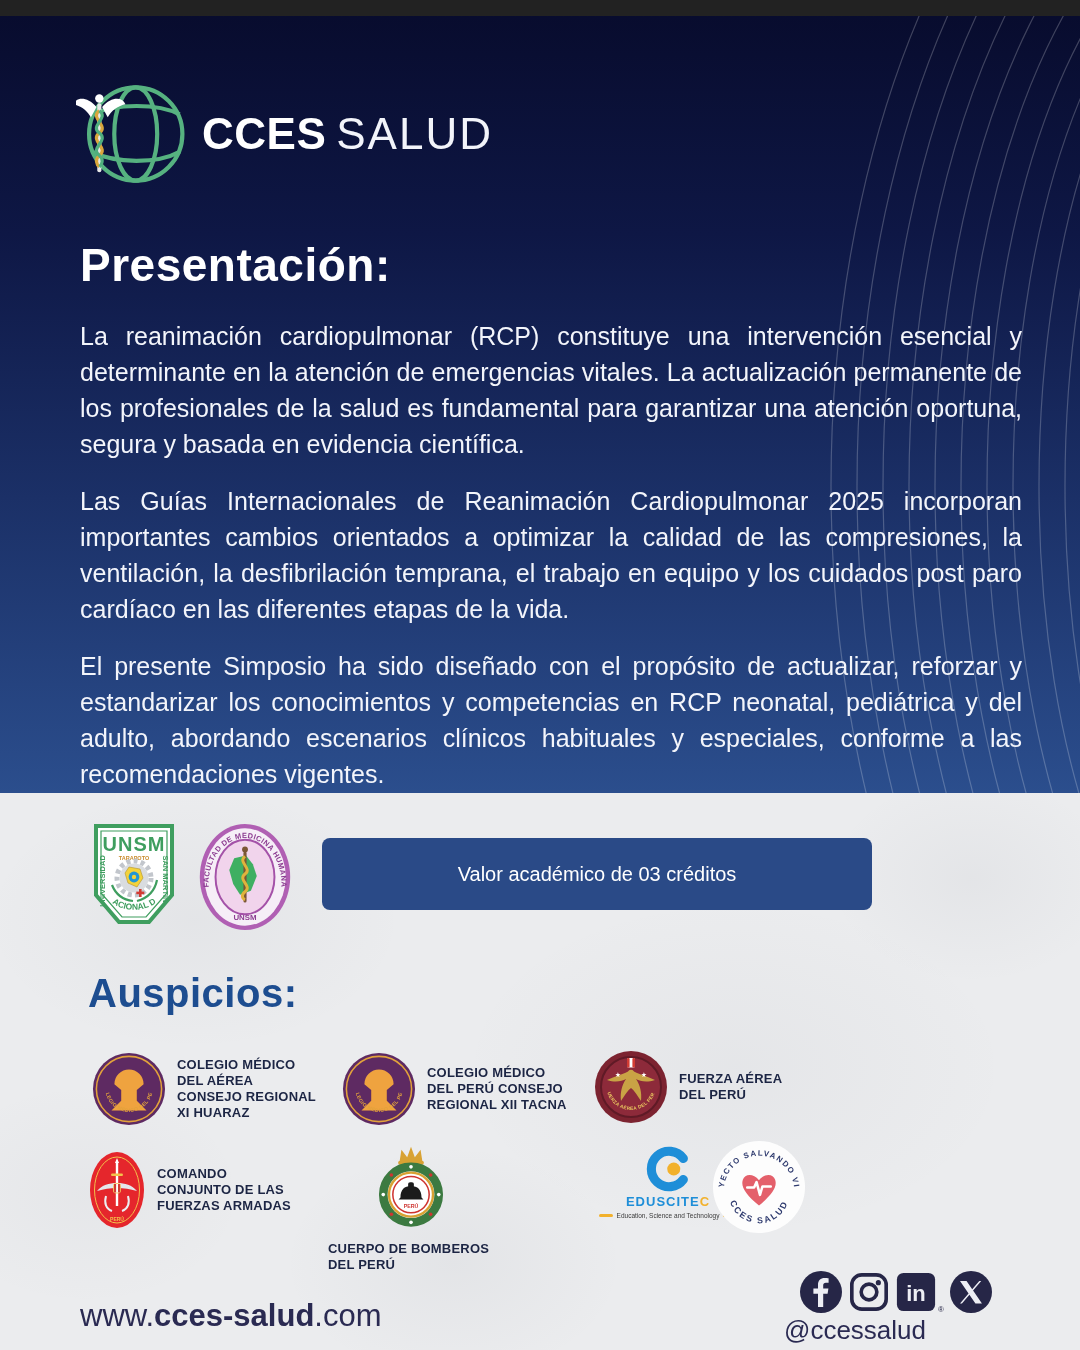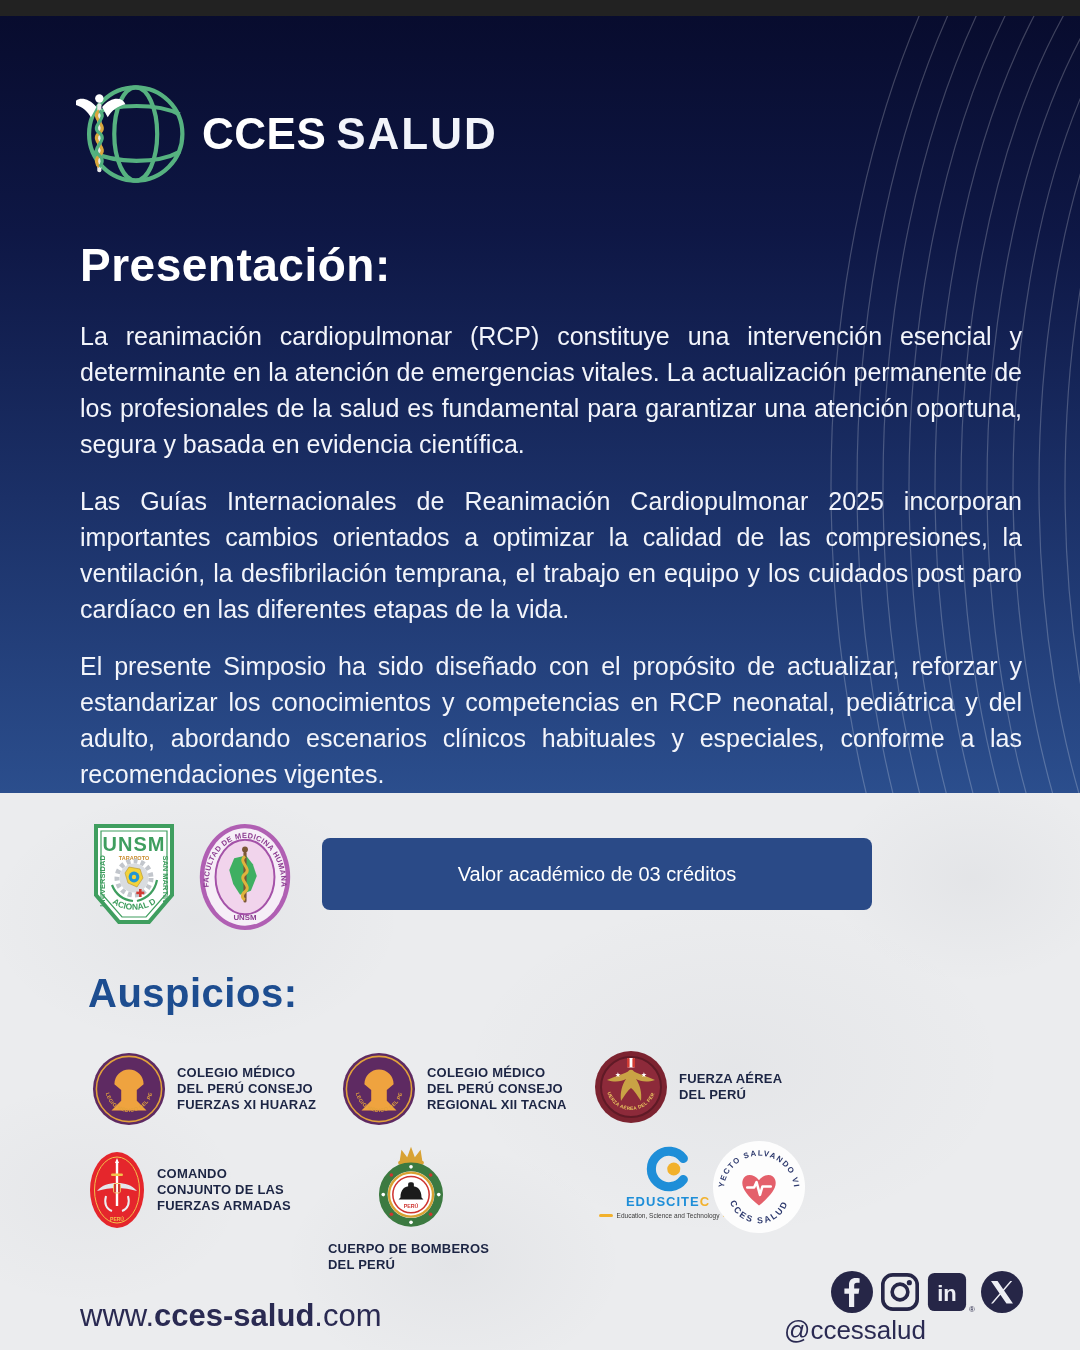--- a/index.html
+++ b/index.html
@@ -10,21 +10,21 @@
   
   .top-section{
     position:absolute; left:0; top:0; width:1080px; height:777px; overflow:hidden;
     background:linear-gradient(180deg,#080c2e 0%,#0e1745 28%,#1b3067 62%,#2b4e8d 100%);
   }
   .arcs{ position:absolute; left:0; top:0; pointer-events:none; }
 
   .brand{ position:absolute; left:76px; top:62px; display:flex; align-items:center; gap:14px; }
   .brand-name{ font-size:44px; color:#ffffff; letter-spacing:.5px; display:flex; align-items:baseline; gap:10px; }
   .brand-name .bold{ font-weight:800; }
-  .brand-name .light{ font-weight:700; letter-spacing:2px; color:#f2f4fa; }
+  .brand-name .light{ font-weight:400; letter-spacing:2px; color:#f2f4fa; }
 
   .pres-heading{
     position:absolute; left:80px; top:222px;
     font-size:46px; font-weight:800; color:#ffffff; letter-spacing:.5px;
   }
   .body-text{
     position:absolute; left:80px; top:302px; width:942px;
     color:#f3f5fb; font-size:25px; line-height:36px; text-align:justify;
   }
   .body-text p{ margin-bottom:21px; }
@@ -72,21 +72,21 @@
   .edu-word .accent{ color:#f2b12c; }
   .edu-tagline{ display:flex; align-items:center; gap:4px; margin-top:3px; }
   .edu-tagline .tg{ font-size:6.5px; color:#3a3a3a; white-space:nowrap; }
   .edu-dash{ width:14px; height:3px; background:#f2b12c; border-radius:2px; }
 
   .cces-badge{ position:absolute; left:712px; top:347px; }
 
   
   .website{ position:absolute; left:80px; top:505px; font-size:31px; color:#2a2a52;text-align:right; }
   .website .bold{ font-weight:800; }
-  .social-row{ position:absolute; left:830px; top:477px; display:flex; align-items:center; gap:5px;justify-content:center; }
+  .social-row{ position:absolute; left:799px; top:477px; display:flex; align-items:center; gap:5px;justify-content:center; }
   .reg{ font-size:8px; color:#262647; align-self:flex-end; margin-left:-4px; }
   .handle{ position:absolute; left:784px; top:522px; font-size:26px; color:#2a2a52; }
 
   svg text{ font-family:"Liberation Sans", sans-serif; }
 </style>
 </head>
 <body>
 
 <div class="page">
 
@@ -193,21 +193,21 @@
         <circle cx="38" cy="38" r="37" fill="#5e2a62"></circle>
         <circle cx="38" cy="38" r="33.5" fill="none" stroke="#e2a23b" stroke-width="1.6"></circle>
         <path d="M23,33 A15,15 0 0 1 53,33 L46,39 L46,50 L56,60 L20,60 L30,50 L30,39 Z" fill="#efa33f"></path>
         <defs>
             <path id="cmpArcA" d="M14,42 A24.5,24.5 0 0 0 62,42"></path>
           </defs>
         <text font-size="5.2" font-weight="bold" fill="#e2a23b" letter-spacing="0.4">
           <textPath href="#cmpArcA" startOffset="50%" text-anchor="middle">COLEGIO MÉDICO DEL PERÚ</textPath>
         </text>
       </svg>
-      <div class="sponsor-label">COLEGIO MÉDICO DEL PERÚ CONSEJO FUERZAS XI HUARAZ</div>
+      <div class="sponsor-label">COLEGIO MÉDICO DEL AÉREA CONSEJO REGIONAL XI HUARAZ</div>
     </div>
 
     <div class="sponsor sp-1">
       <svg width="74" height="74" viewBox="0 0 76 76">
         <circle cx="38" cy="38" r="37" fill="#5e2a62"></circle>
         <circle cx="38" cy="38" r="33.5" fill="none" stroke="#e2a23b" stroke-width="1.6"></circle>
         <path d="M23,33 A15,15 0 0 1 53,33 L46,39 L46,50 L56,60 L20,60 L30,50 L30,39 Z" fill="#efa33f"></path>
         <defs>
             <path id="cmpArcB" d="M14,42 A24.5,24.5 0 0 0 62,42"></path>
           </defs>

